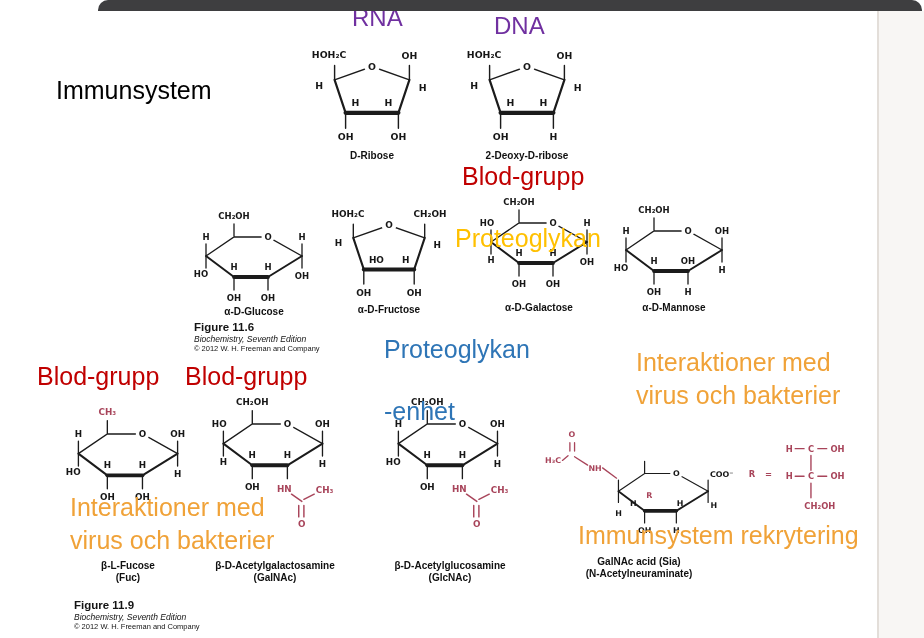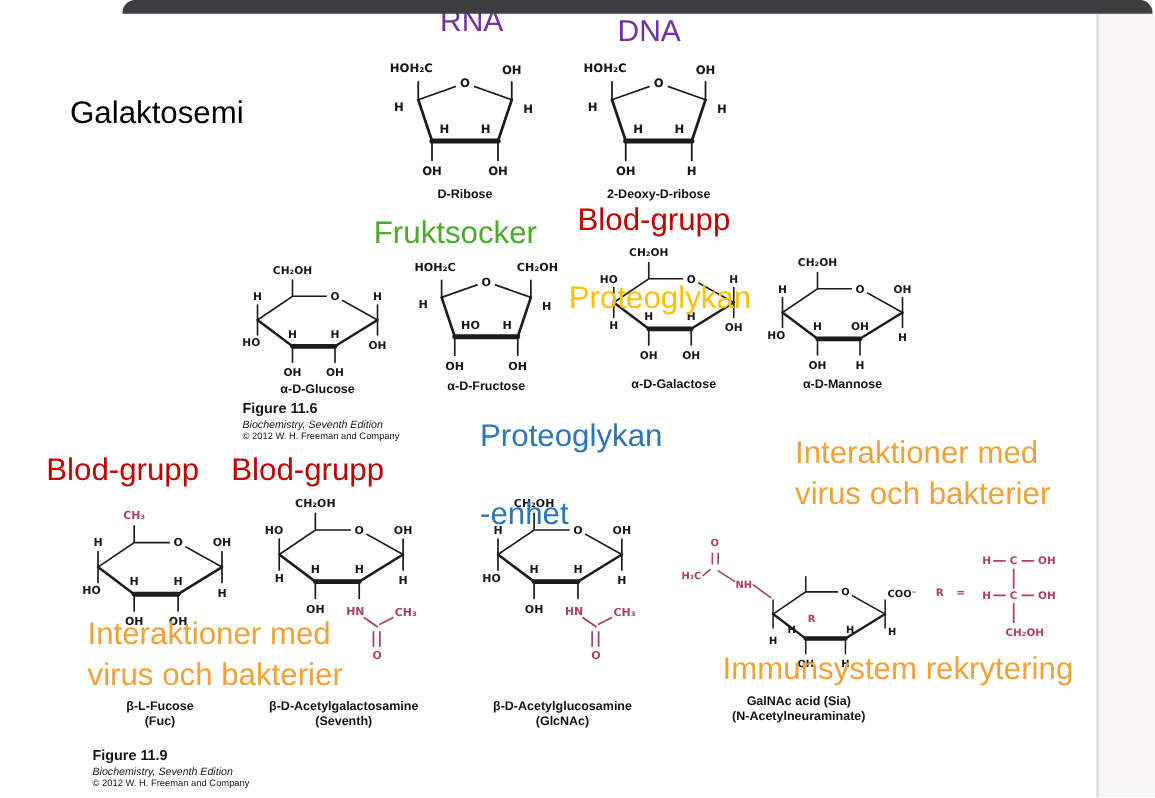--- a/index.html
+++ b/index.html
@@ -42,23 +42,22 @@
   </defs>
 </svg>
 
 <div class="page">
 
   <div class="top-bar"></div>
   <div class="right-gutter"></div>
 
   <div class="ann sm" style="left: 352px; top: 5px; color: rgb(112, 48, 160);">RNA</div>
   <div class="ann sm" style="left: 494px; top: 13px; color: rgb(112, 48, 160);">DNA</div>
-  <div class="ann" style="left: 56px; top: 77px; color: rgb(0, 0, 0);">Galaktosemi</div>
-
-  <div class="ann" style="left: 299px; top: 173px; color: rgb(78, 167, 46);">Fruktsocker</div>
+  <div class="ann" style="left: 56px; top: 77px; color: rgb(0, 0, 0);">Immunsystem</div>
+
   <div class="ann" style="left: 462px; top: 163px; color: rgb(192, 0, 0);">Blod-grupp</div>
   <div class="ann" style="left: 455px; top: 225px; color: rgb(255, 192, 0);">Proteoglykan</div>
 
   <div class="ann" style="left: 37px; top: 363px; color: rgb(192, 0, 0);">Blod-grupp</div>
   <div class="ann" style="left: 185px; top: 363px; color: rgb(192, 0, 0);">Blod-grupp</div>
   <div class="ann" style="left: 384px; top: 336px; color: rgb(46, 117, 182);">Proteoglykan</div>
   <div class="ann" style="left: 384px; top: 364px; color: rgb(46, 117, 182); margin-top: 34px;">-enhet</div>
 
   <div class="ann" style="left: 636px; top: 349px; color: rgb(240, 162, 56);">Interaktioner med</div>
   <div class="ann" style="left: 636px; top: 382px; color: rgb(240, 162, 56);">virus och bakterier</div>
@@ -192,21 +191,21 @@
         <text x="74" y="64" text-anchor="middle">H</text>
         <text x="40" y="95" text-anchor="middle">OH</text>
         <text x="108" y="34" text-anchor="middle">OH</text>
         <text x="108" y="73" text-anchor="middle">H</text>
         <text x="71" y="97" text-anchor="middle" class="red">HN</text>
         <text x="110" y="98" text-anchor="middle" class="red">CH₃</text>
         <text x="88" y="131" text-anchor="middle" class="red">O</text>
       </svg>
     <figcaption class="cap">
       <div>β-D-Acetylgalactosamine</div>
-      <div>(Seventh)</div>
+      <div>(GalNAc)</div>
     </figcaption>
   </figure>
   <figure class="mol" style="left:374px;top:392px;width:152px;height:192px">
     <svg viewBox="0 0 124 134" width="128">
       <use href="#pyr"></use>
       <path class="rl" d="M78,99 L88,106 M90,104 L100,99 M85,110 L85,121 M90,110 L90,121"></path>
     <text x="40" y="13" text-anchor="middle">CH₂OH</text>
         <text x="74" y="34" text-anchor="middle">O</text>
         <text x="12" y="34" text-anchor="middle">H</text>
         <text x="7" y="71" text-anchor="middle">HO</text>

